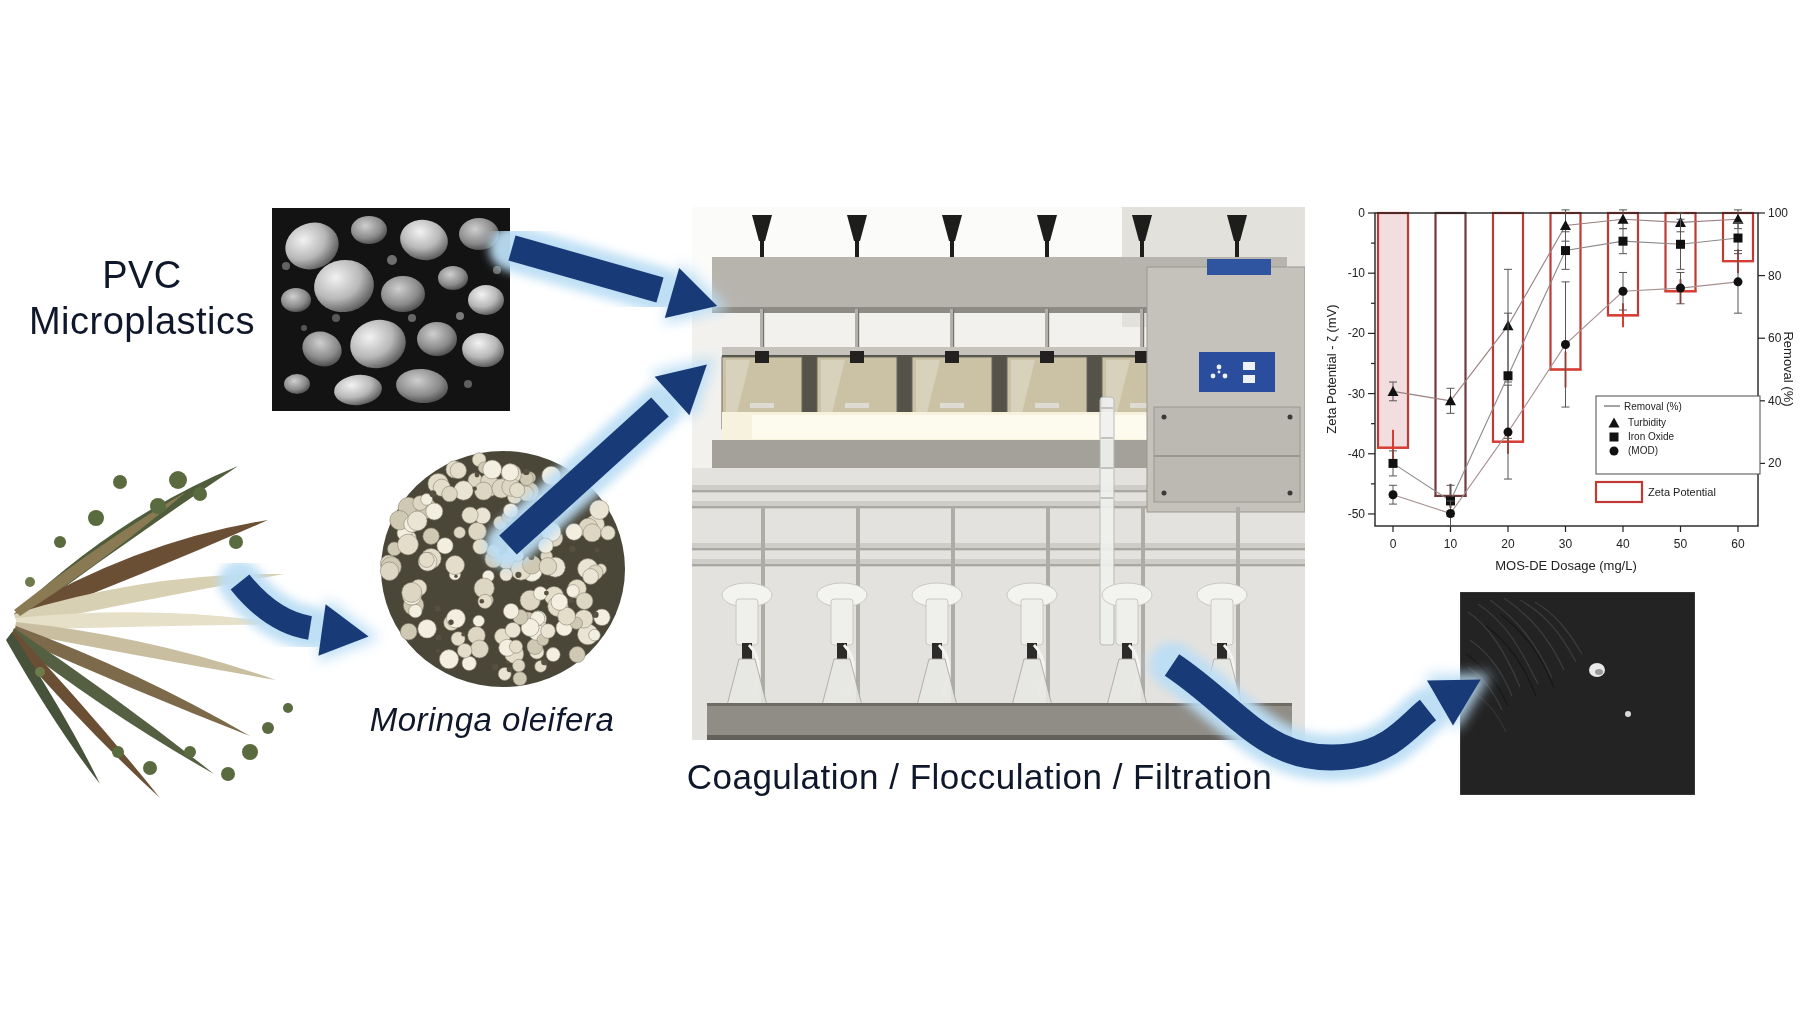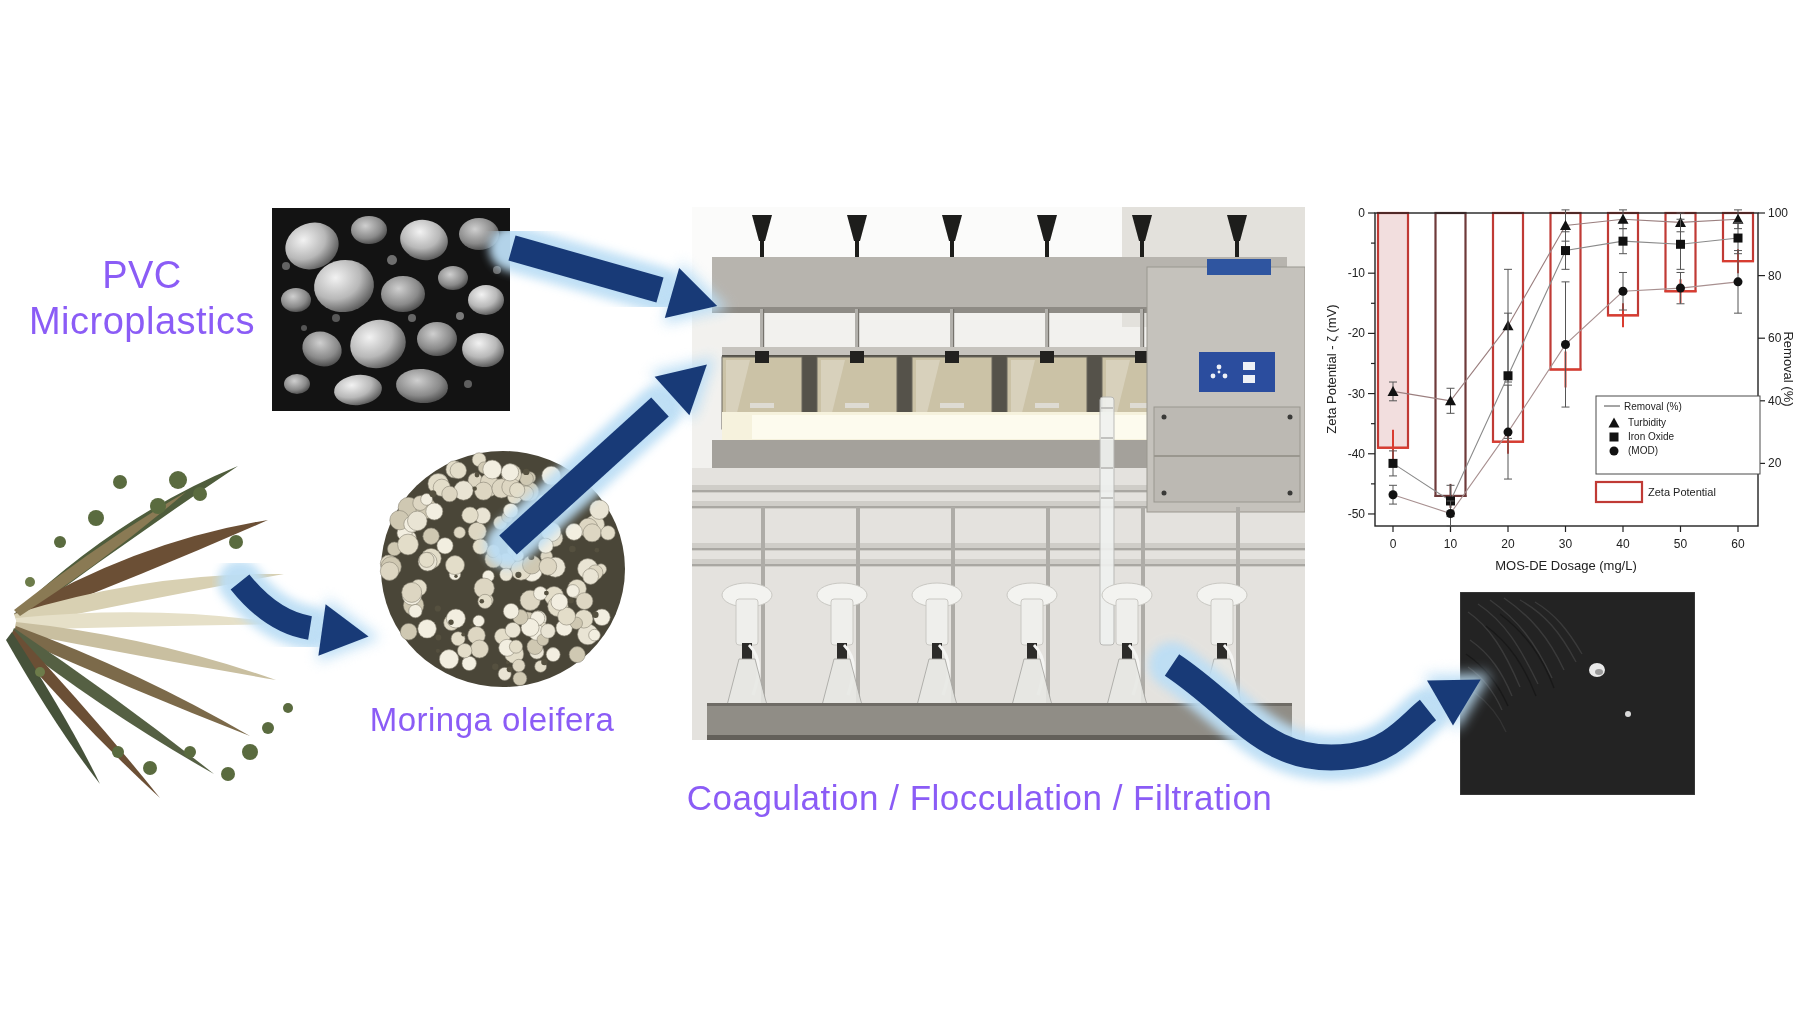--- a/index.html
+++ b/index.html
@@ -1,23 +1,23 @@
 <!DOCTYPE html>
 <html><head>
 <meta charset="utf-8">
 <style>
   html,body{margin:0;padding:0;background:#ffffff;}
   #canvas{position:relative;width:1800px;height:1013px;background:#ffffff;overflow:hidden;
           font-family:"Liberation Sans",sans-serif;color:#1d1d1d;}
   .abs{position:absolute;}
-  .figlabel{color:#8b5cf6;text-align:center;line-height:1.22;letter-spacing:.5px;}
+  .figlabel{color:#0f172a;text-align:center;line-height:1.22;letter-spacing:.5px;}
   #pvc-label{left:8px;top:252px;width:268px;font-size:38px;z-index:4;}
   #moringa-label{left:318px;top:700px;width:348px;font-size:33px;z-index:4;}
-  #moringa-label .it{}
-  #process-label{left:592px;top:756px;width:775px;font-size:35px;z-index:4;margin-top:21px;}
+  #moringa-label .it{font-style:italic;}
+  #process-label{left:592px;top:756px;width:775px;font-size:35px;z-index:4;}
   .imgblock{z-index:3;}
   #pvc-sem{left:272px;top:208px;}
   #pods{left:0px;top:422px;}
   #seeds{left:372px;top:445px;}
   #jar-photo{left:692px;top:207px;}
   #dark-sem{left:1460px;top:592px;}
   #arrows{left:0;top:0;z-index:6;pointer-events:none;}
   #chart-wrap{left:1320px;top:168px;width:475px;height:430px;z-index:4;}
   svg text{font-family:"Liberation Sans",sans-serif;}
 </style>

